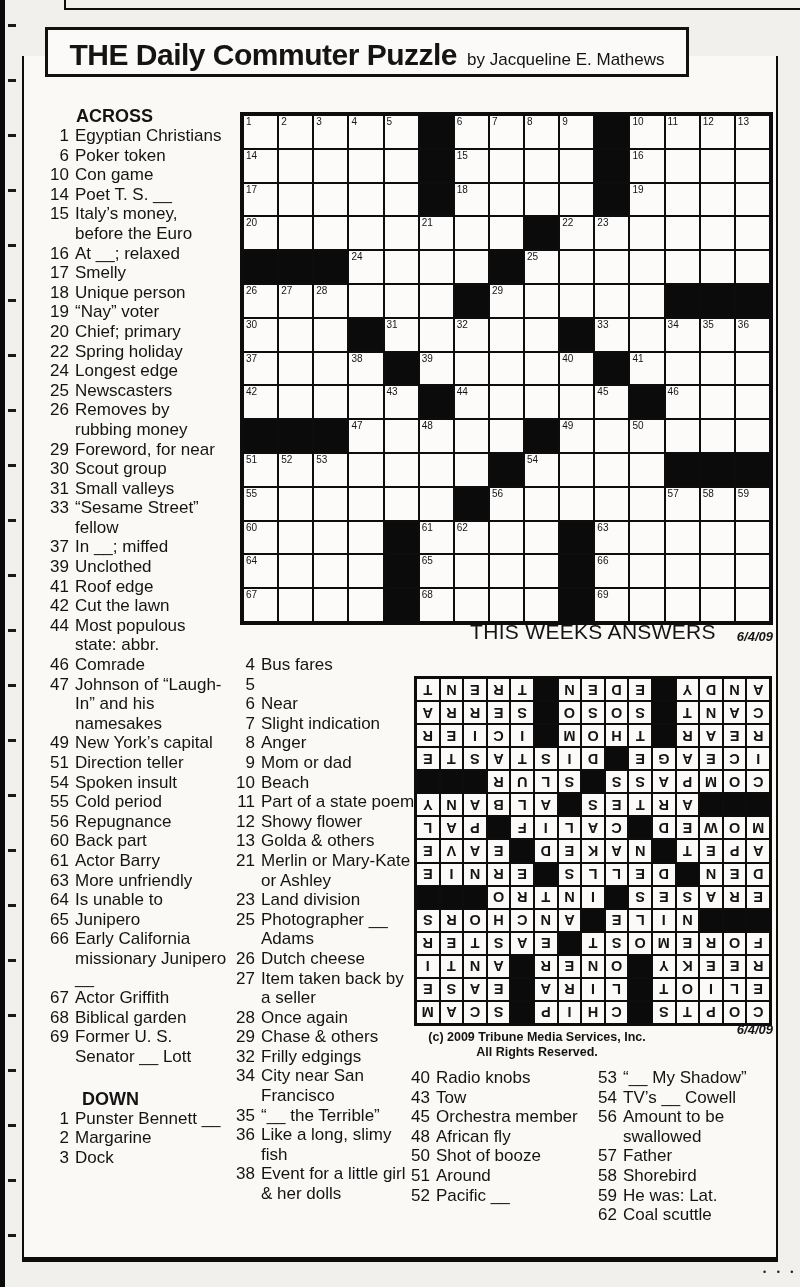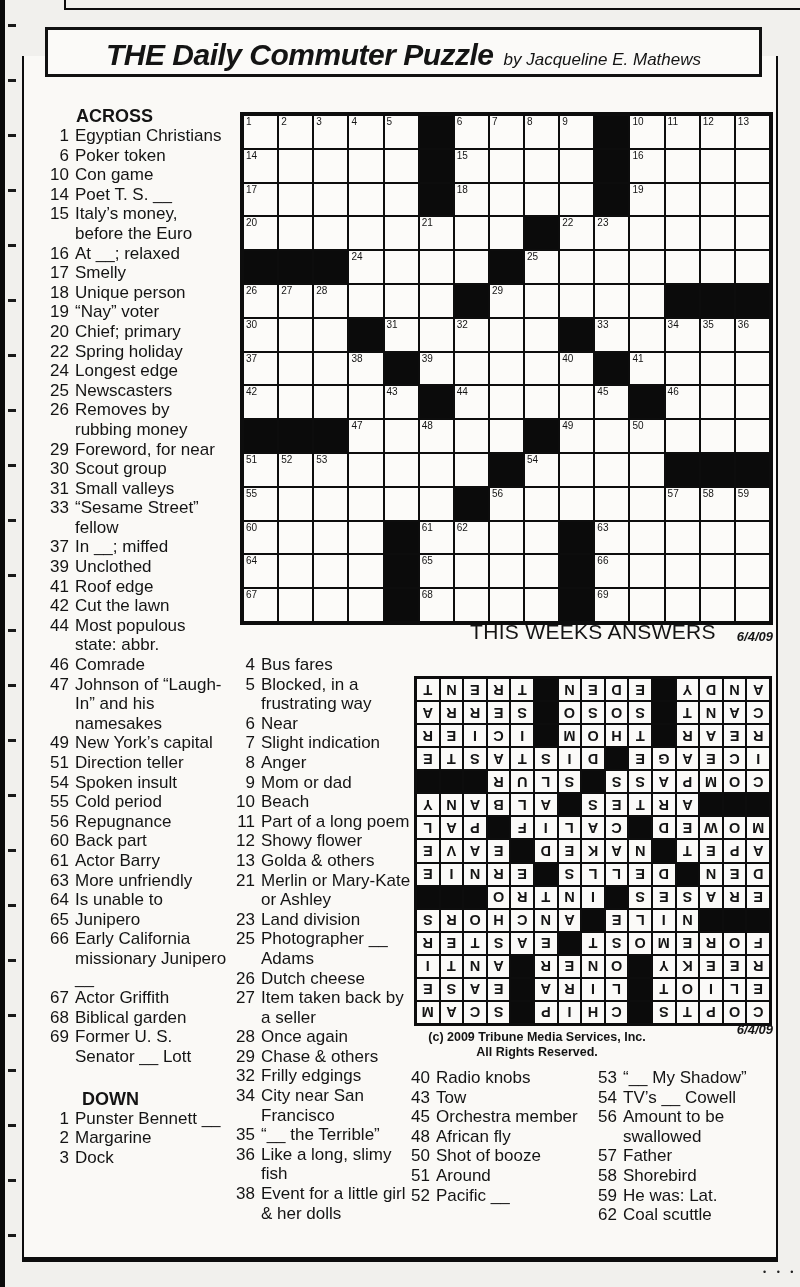--- a/index.html
+++ b/index.html
@@ -9,22 +9,22 @@
   
   .edge-strip{left:0;top:0;width:5px;height:1287px;background:#0a0a0a;}
   .ruler{left:8px;top:24px;width:8px;height:1240px;
          background:repeating-linear-gradient(#1a1a1a 0 3px,transparent 3px 55px);}
   .top-rule{left:64px;top:8px;width:736px;height:2px;background:#0d0d0d;}
   .top-rule-v{left:64px;top:0;width:2px;height:10px;background:#0d0d0d;}
   .main-frame{left:22px;top:56px;width:756px;height:1206px;background:#faf9f6;
               border-left:2px solid #0d0d0d;border-right:2px solid #0d0d0d;border-bottom:5px solid #0d0d0d;box-sizing:border-box;}
   .corner-dots{left:763px;top:1267px;font-size:9px;letter-spacing:4px;color:#222;}
   
-  .title-box{left:45px;top:27px;width:717px;height:50px;border:3px solid #111;background:#fbfaf8;
-             box-sizing:border-box;display:flex;align-items:baseline;justify-content:center;padding-top:8px;font-style:italic;}
+  .title-box{left:45px;top:27px;width:644px;height:50px;border:3px solid #111;background:#fbfaf8;
+             box-sizing:border-box;display:flex;align-items:baseline;justify-content:center;padding-top:8px;}
   .title-main{font-size:30px;font-weight:700;letter-spacing:-0.5px;}
   .title-by{font-size:17px;margin-left:10px;}
   
   .clue-col{font-size:17px;line-height:19.6px;}
   .clue-head{font-weight:700;font-size:18px;margin-left:30px;line-height:20px;}
   .clue-head.down{margin-top:22px;margin-left:36px;}
   .clue{display:flex;}
   .clue .n{width:23px;text-align:right;padding-right:6px;flex:none;}
   .clue .t{flex:1;}
   .across-col{left:46px;top:106px;width:182px;}
@@ -241,21 +241,20 @@
 </div>
 
 <div class="abs clue-col mid-col">
   <div>
       <div class="clue">
         <span class="n">4</span>
         <span class="t">Bus fares</span>
       </div>
       <div class="clue">
         <span class="n">5</span>
-        <span class="t">Blocked, in a frustrating way</span>
       </div>
       <div class="clue">
         <span class="n">6</span>
         <span class="t">Near</span>
       </div>
       <div class="clue">
         <span class="n">7</span>
         <span class="t">Slight indication</span>
       </div>
       <div class="clue">
@@ -265,21 +264,21 @@
       <div class="clue">
         <span class="n">9</span>
         <span class="t">Mom or dad</span>
       </div>
       <div class="clue">
         <span class="n">10</span>
         <span class="t">Beach</span>
       </div>
       <div class="clue">
         <span class="n">11</span>
-        <span class="t">Part of a long poem</span>
+        <span class="t">Part of a state poem</span>
       </div>
       <div class="clue">
         <span class="n">12</span>
         <span class="t">Showy flower</span>
       </div>
       <div class="clue">
         <span class="n">13</span>
         <span class="t">Golda &amp; others</span>
       </div>
       <div class="clue">

